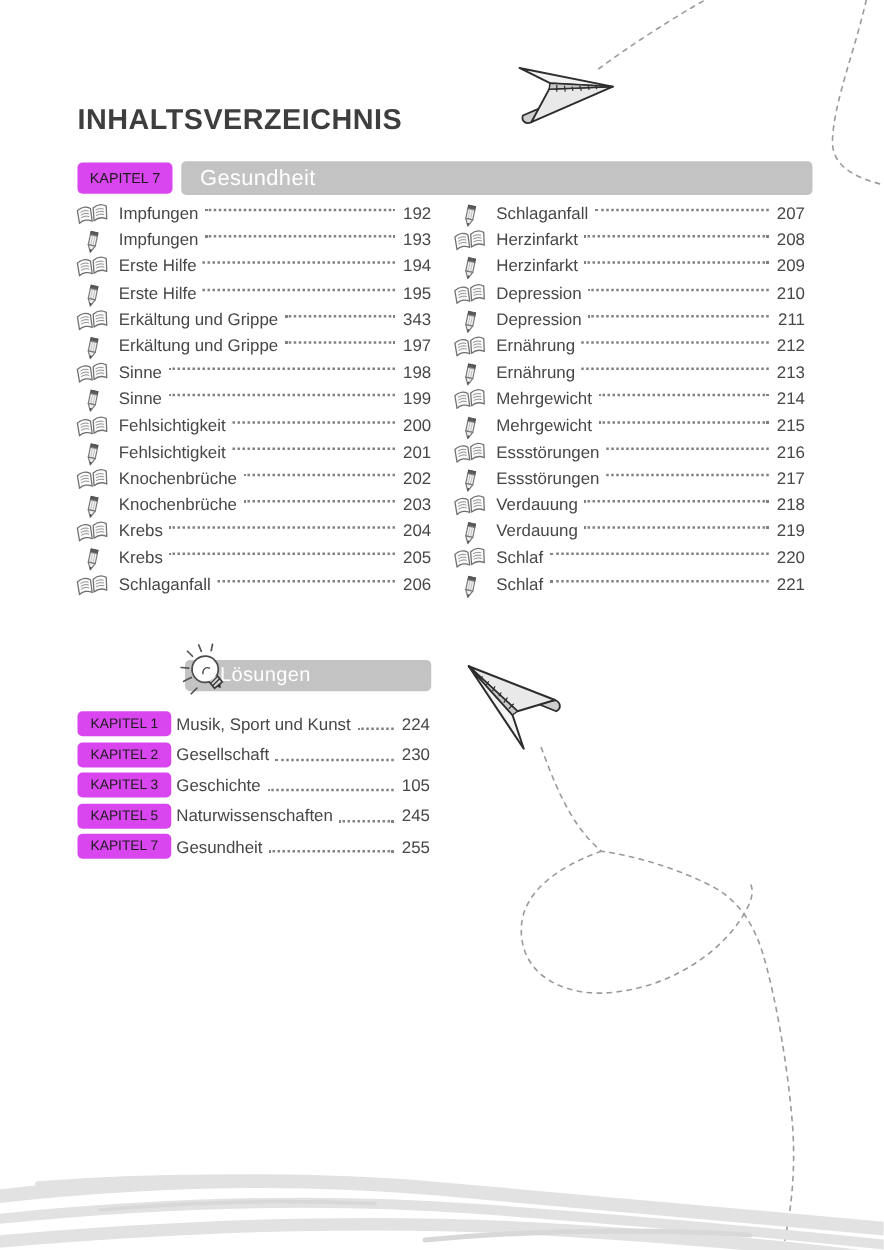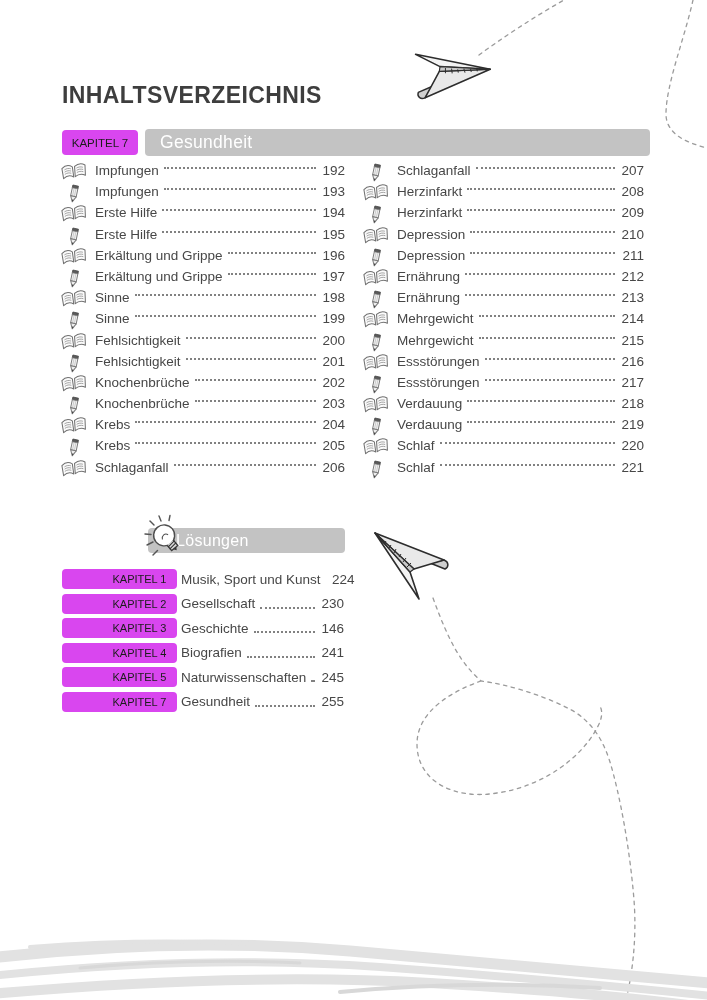--- a/index.html
+++ b/index.html
@@ -44,21 +44,21 @@
 
   
   .sol-header{
     position:absolute;left:148px;top:528px;width:197px;height:25px;background:#c3c3c3;border-radius:4px;
     display:flex;align-items:center;padding-left:28px;box-sizing:border-box;
     color:#ffffff;font-size:16px;letter-spacing:.3px;
   }
   .bulb-wrap{position:absolute;left:142px;top:514px;width:52px;height:54px;}
   .sol-list{position:absolute;left:62px;top:569px;width:282px;}
   .sol-row{display:flex;align-items:center;height:20px;margin-bottom:4.6px;font-size:13.5px;color:#474747;}
-  .sol-badge{width:75px;height:20px;flex:none;font-size:11px;padding-left:40px;}
+  .sol-badge{width:75px;height:20px;flex:none;font-size:11px;}
   .sol-label{flex:none;margin-left:4px;white-space:nowrap;}
 
   
   .plane{position:absolute;width:84px;height:76px;}
   .plane svg{display:block;width:100%;height:100%;}
   .plane-top{left:398px;top:34px;transform:rotate(135deg) scale(.96);}
   .plane-bottom{left:372px;top:530px;}
 </style>
 </head>
 <body>
@@ -190,21 +190,21 @@
               <path d="M5 11 C7.5 9.6 10 9.6 12 10.6"></path>
               <path d="M18 5.6 C20 4.6 22.5 4.4 25 5.4"></path>
               <path d="M18 8 C20 7 22.5 6.8 25 7.8"></path>
               <path d="M18 10.4 C20 9.4 22.5 9.2 25 10.2"></path>
             </g>
           </svg>
 
         </span>
         <span class="toc-label">Erkältung und Grippe</span>
         <span class="leader"></span>
-        <span class="toc-page-num">196</span>
+        <span class="toc-page-num">343</span>
       </div>
 
       <div class="toc-row icon-pencil">
         <span class="icon-cell">
 
           <svg class="pencil-svg" width="14" height="19" viewBox="0 0 14 20">
             <g transform="rotate(12 7 10)">
               <rect x="4" y="1.5" width="6" height="3" fill="#5a5a5a" stroke="#444444" stroke-width="0.8"></rect>
               <rect x="4" y="4.5" width="6" height="8.5" fill="#f3f3f3" stroke="#777777" stroke-width="1"></rect>
               <path d="M6 4.5 L6 13" stroke="#bbbbbb" stroke-width="0.7"></path>
@@ -766,29 +766,23 @@
         <span class="badge sol-badge">KAPITEL 2</span>
         <span class="sol-label">Gesellschaft</span>
         <span class="leader"></span>
         <span class="toc-page-num">230</span>
       </div>
 
       <div class="sol-row">
         <span class="badge sol-badge">KAPITEL 3</span>
         <span class="sol-label">Geschichte</span>
         <span class="leader"></span>
-        <span class="toc-page-num">146</span>
-      </div>
-
-      <div class="sol-row">
-        <span class="badge sol-badge">KAPITEL 4</span>
-        <span class="sol-label">Biografien</span>
-        <span class="leader"></span>
-        <span class="toc-page-num">241</span>
-      </div>
+        <span class="toc-page-num">105</span>
+      </div>
+
 
       <div class="sol-row">
         <span class="badge sol-badge">KAPITEL 5</span>
         <span class="sol-label">Naturwissenschaften</span>
         <span class="leader"></span>
         <span class="toc-page-num">245</span>
       </div>
 
 
       <div class="sol-row">

